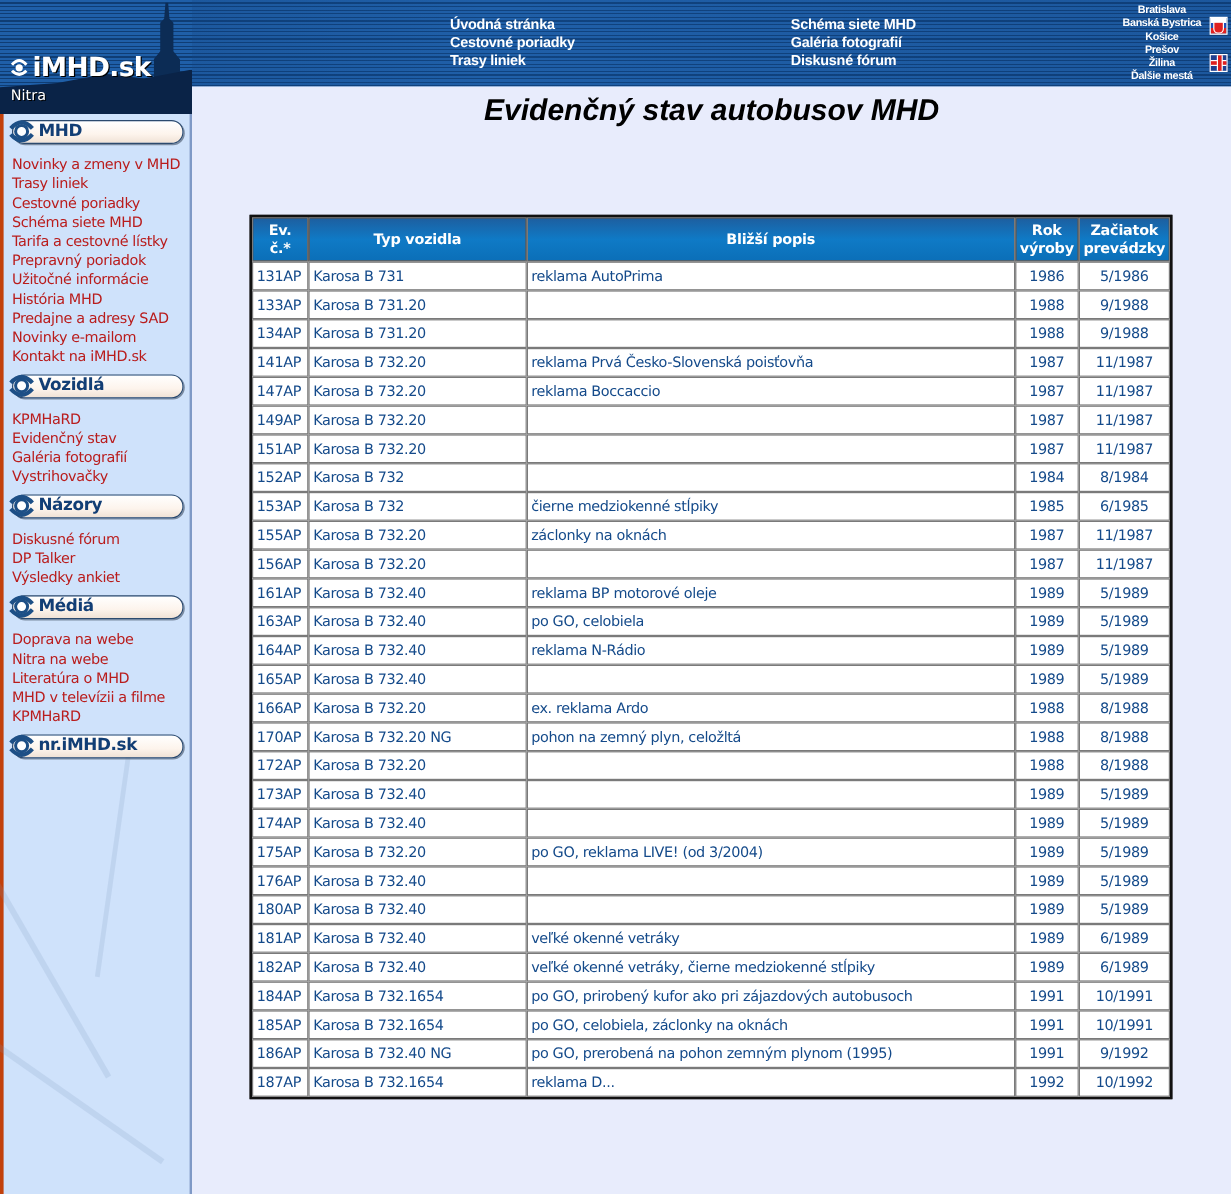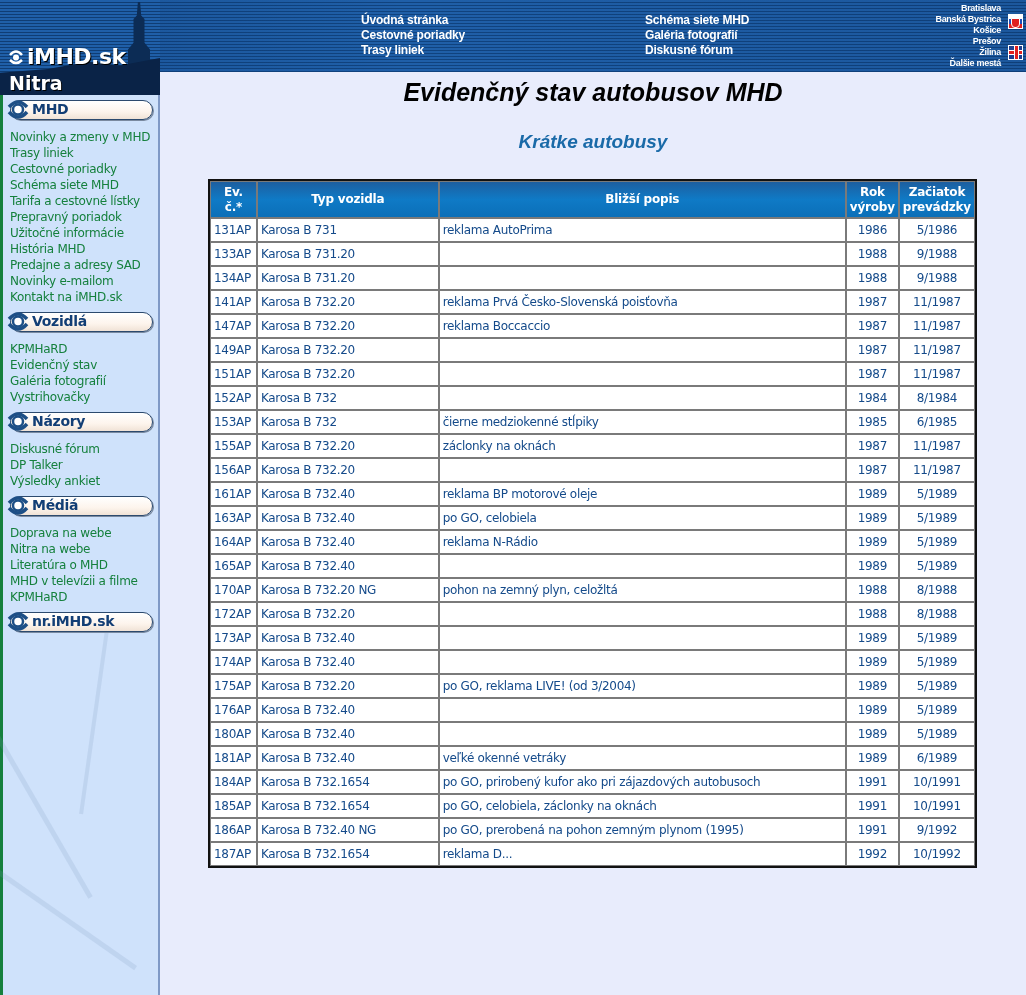--- a/index.html
+++ b/index.html
@@ -11,45 +11,45 @@
   .header-shade { position:absolute; left:0; top:0; width:1026px; height:72px;
     background: linear-gradient(to right, rgba(0,20,60,0.15), rgba(0,20,60,0) 40%, rgba(0,20,60,0.1)); }
   .logo-area {
     position: absolute; left: 0; top: 0; width: 160px; height: 95px;
     background: repeating-linear-gradient(to bottom, #1f5fa8 0px, #1f5fa8 2px, #0f3d74 2px, #0f3d74 3px);
   }
   .tower { position:absolute; left:128px; top:2px; width:22px; height:68px; background:#0c2c55; clip-path: polygon(45% 0,55% 0,60% 20%,75% 25%,75% 60%,100% 70%,100% 100%,0 100%,0 70%,25% 60%,25% 25%,40% 20%); }
   .hill { position:absolute; left:0; top:58px; width:160px; height:37px; background: #0a2347; clip-path: polygon(0 40%,30% 30%,55% 10%,75% 20%,100% 0,100% 100%,0 100%); }
   .logo { position:absolute; left:8px; top:44px; color:#fff; font-family:"DejaVu Sans", sans-serif; font-weight:bold; font-size:22px; letter-spacing:-0.5px; text-shadow:1px 1px 0 #000; }
   .logo .logo-icon { display:inline-block; width:16px; height:16px; vertical-align:-1px; margin-right:3px; }
-  .city-name { position:absolute; left:9px; top:72px; color:#fff; font-weight:bold; font-size:19px; text-shadow:1px 1px 0 #000; }
-
-  .topnav { position:absolute; top:13px; color:#fff; font-weight:bold; font-size:12px; line-height:15px; font-family:"Liberation Sans", sans-serif; letter-spacing:-0.2px; }
+  .city-name { position:absolute; left:9px; top:72px; color:#fff; font-weight:normal; font-size:12px; text-shadow:1px 1px 0 #000; }
+
+  .topnav { position:absolute; top:13px; color:#fff; font-weight:bold; font-size:12px; line-height:15px; font-family:"Liberation Sans", sans-serif; letter-spacing:-0.2px;margin-left:14px; }
   .topnav a { display:block; color:#fff; text-decoration:none; }
-  .cities { position:absolute; right:25px; top:3px; text-align:right; color:#fff; font-weight:bold; font-size:9px; line-height:11px; font-family:"Liberation Sans", sans-serif; letter-spacing:-0.3px; }
+  .cities { position:absolute; right:25px; top:3px; text-align:center; color:#fff; font-weight:bold; font-size:9px; line-height:11px; font-family:"Liberation Sans", sans-serif; letter-spacing:-0.3px; }
   .cities a { display:block; color:#fff; text-decoration:none; }
   .flag { position:absolute; right:3px; width:15px; height:15px; border:1px solid #fff; }
   .flag-sk { top:14px; background: linear-gradient(to bottom, #fff 33%, #1f4fb8 33%, #1f4fb8 66%, #e0201f 66%); }
   .flag-sk::after { content:""; position:absolute; left:2px; top:3px; width:7px; height:8px; background:#e0201f; border:1px solid #fff; border-radius:0 0 4px 4px; }
   .flag-uk { top:45px; background:#1f3f8f; overflow:hidden; }
   .flag-uk::before { content:""; position:absolute; left:0; top:5px; width:15px; height:3px; background:#e0201f; box-shadow:0 0 0 1px #fff; }
   .flag-uk::after { content:""; position:absolute; left:6px; top:0; width:3px; height:15px; background:#e0201f; box-shadow:0 0 0 1px #fff; }
 
   .sidebar {
     position: absolute; left: 0; top: 95px; width: 160px; height: 900px;
-    background: #cfe2fb; border-left: 3px solid #15803d; border-right: 2px solid #7f99c6;
+    background: #cfe2fb; border-left: 3px solid #c2410c; border-right: 2px solid #7f99c6;
   }
   .sidebar-bg-line { position:absolute; background: rgba(120,150,190,0.18); }
   .sec-head { position:relative; height:24px; margin:2px 0 0 1px; width:150px; }
   .sec-pill { position:absolute; left:6px; top:3px; width:143px; height:20px; border-radius:10px;
     background: linear-gradient(to bottom, #ffffff, #fdf4ec 60%, #f0e2d6); border:1px solid #2c4a6e; box-shadow: 1px 1px 0 #7a8aa0; }
   .sec-icon { position:absolute; left:2px; top:0; width:24px; height:24px; }
   .sec-title { position:absolute; left:28px; top:4px; font-weight:bold; font-size:14px; color:#123e75; font-family:"DejaVu Sans", sans-serif; letter-spacing:-0.3px; }
   .sec-list { padding: 8px 0 2px 7px; }
-  .sec-list a { display:block; color:#15803d; font-size:12px; line-height:16px; text-decoration:none; font-family:"DejaVu Sans", sans-serif; letter-spacing:-0.3px; white-space:nowrap; }
+  .sec-list a { display:block; color:#b91c1c; font-size:12px; line-height:16px; text-decoration:none; font-family:"DejaVu Sans", sans-serif; letter-spacing:-0.3px; white-space:nowrap; }
 
   .main { position:absolute; left:160px; top:72px; width:866px; height:923px; }
   .page-title { position:absolute; left:0; width:866px; top:6px; text-align:center; color:#000000; font-style:italic; font-weight:bold; font-size:25px; font-family:"Liberation Sans", sans-serif; }
   .sub-title { position:absolute; left:0; width:866px; top:59px; text-align:center; color:#1a6aa8; font-style:italic; font-weight:bold; font-size:19px; font-family:"Liberation Sans", sans-serif; }
 
   table.buses { position:absolute; left:48px; top:107px; width:769px; border-collapse:separate; border-spacing:0; background:#1b1b1b; border:2px solid #111; }
   table.buses th, table.buses td { border:1px solid #7a7a7a; }
   table.buses th {
     background: linear-gradient(to bottom, #1d5fa0, #0f7ac6 50%, #0b6fb8); color:#fff; font-size:12px; font-weight:bold;
     font-family:"DejaVu Sans", sans-serif; height:37px; padding:0 3px; line-height:15px; letter-spacing:-0.2px;
@@ -191,21 +191,20 @@
           <circle cx="12" cy="12.5" r="5" fill="#fff" stroke="#1d4f86" stroke-width="2.5"></circle>
           <path d="M3 15 Q12 25 21 15" stroke="#1d4f86" stroke-width="3.5" fill="none"></path>
         </svg>
       <span class="sec-title">nr.iMHD.sk</span>
     </div>
   </div>
 </div>
 
 <div class="main">
   <h1 class="page-title">Evidenčný stav autobusov MHD</h1>
-  <h2 class="sub-title">Krátke autobusy</h2>
 
   <table class="buses">
     <colgroup>
       <col style="width:47px">
         <col style="width:183px">
         <col style="width:409px">
         <col style="width:53px">
         <col style="width:73px">
     </colgroup>
     <thead>
@@ -317,20 +316,27 @@
           <td class="c">5/1989</td>
         </tr>
         <tr>
           <td>165AP</td>
           <td>Karosa B 732.40</td>
           <td></td>
           <td class="c">1989</td>
           <td class="c">5/1989</td>
         </tr>
         <tr>
+          <td>166AP</td>
+          <td>Karosa B 732.20</td>
+          <td>ex. reklama Ardo</td>
+          <td class="c">1988</td>
+          <td class="c">8/1988</td>
+        </tr>
+        <tr>
           <td>170AP</td>
           <td>Karosa B 732.20 NG</td>
           <td>pohon na zemný plyn, celožltá</td>
           <td class="c">1988</td>
           <td class="c">8/1988</td>
         </tr>
         <tr>
           <td>172AP</td>
           <td>Karosa B 732.20</td>
           <td></td>
@@ -373,20 +379,27 @@
           <td class="c">5/1989</td>
         </tr>
         <tr>
           <td>181AP</td>
           <td>Karosa B 732.40</td>
           <td>veľké okenné vetráky</td>
           <td class="c">1989</td>
           <td class="c">6/1989</td>
         </tr>
         <tr>
+          <td>182AP</td>
+          <td>Karosa B 732.40</td>
+          <td>veľké okenné vetráky, čierne medziokenné stĺpiky</td>
+          <td class="c">1989</td>
+          <td class="c">6/1989</td>
+        </tr>
+        <tr>
           <td>184AP</td>
           <td>Karosa B 732.1654</td>
           <td>po GO, prirobený kufor ako pri zájazdových autobusoch</td>
           <td class="c">1991</td>
           <td class="c">10/1991</td>
         </tr>
         <tr>
           <td>185AP</td>
           <td>Karosa B 732.1654</td>
           <td>po GO, celobiela, záclonky na oknách</td>

